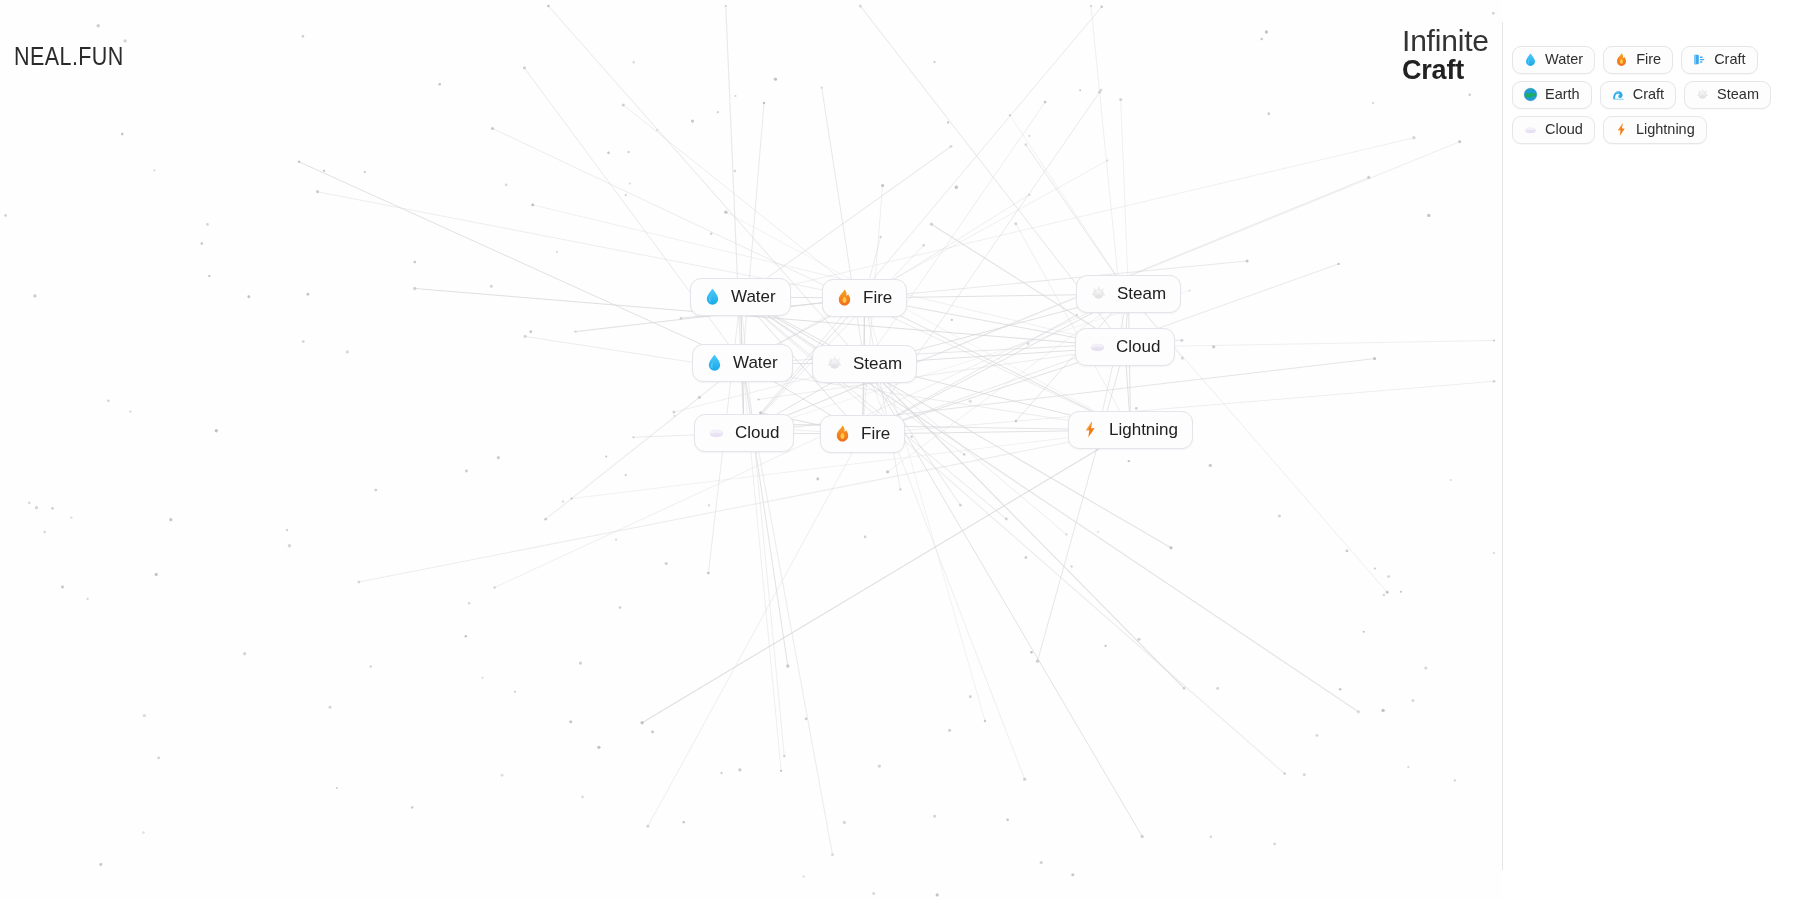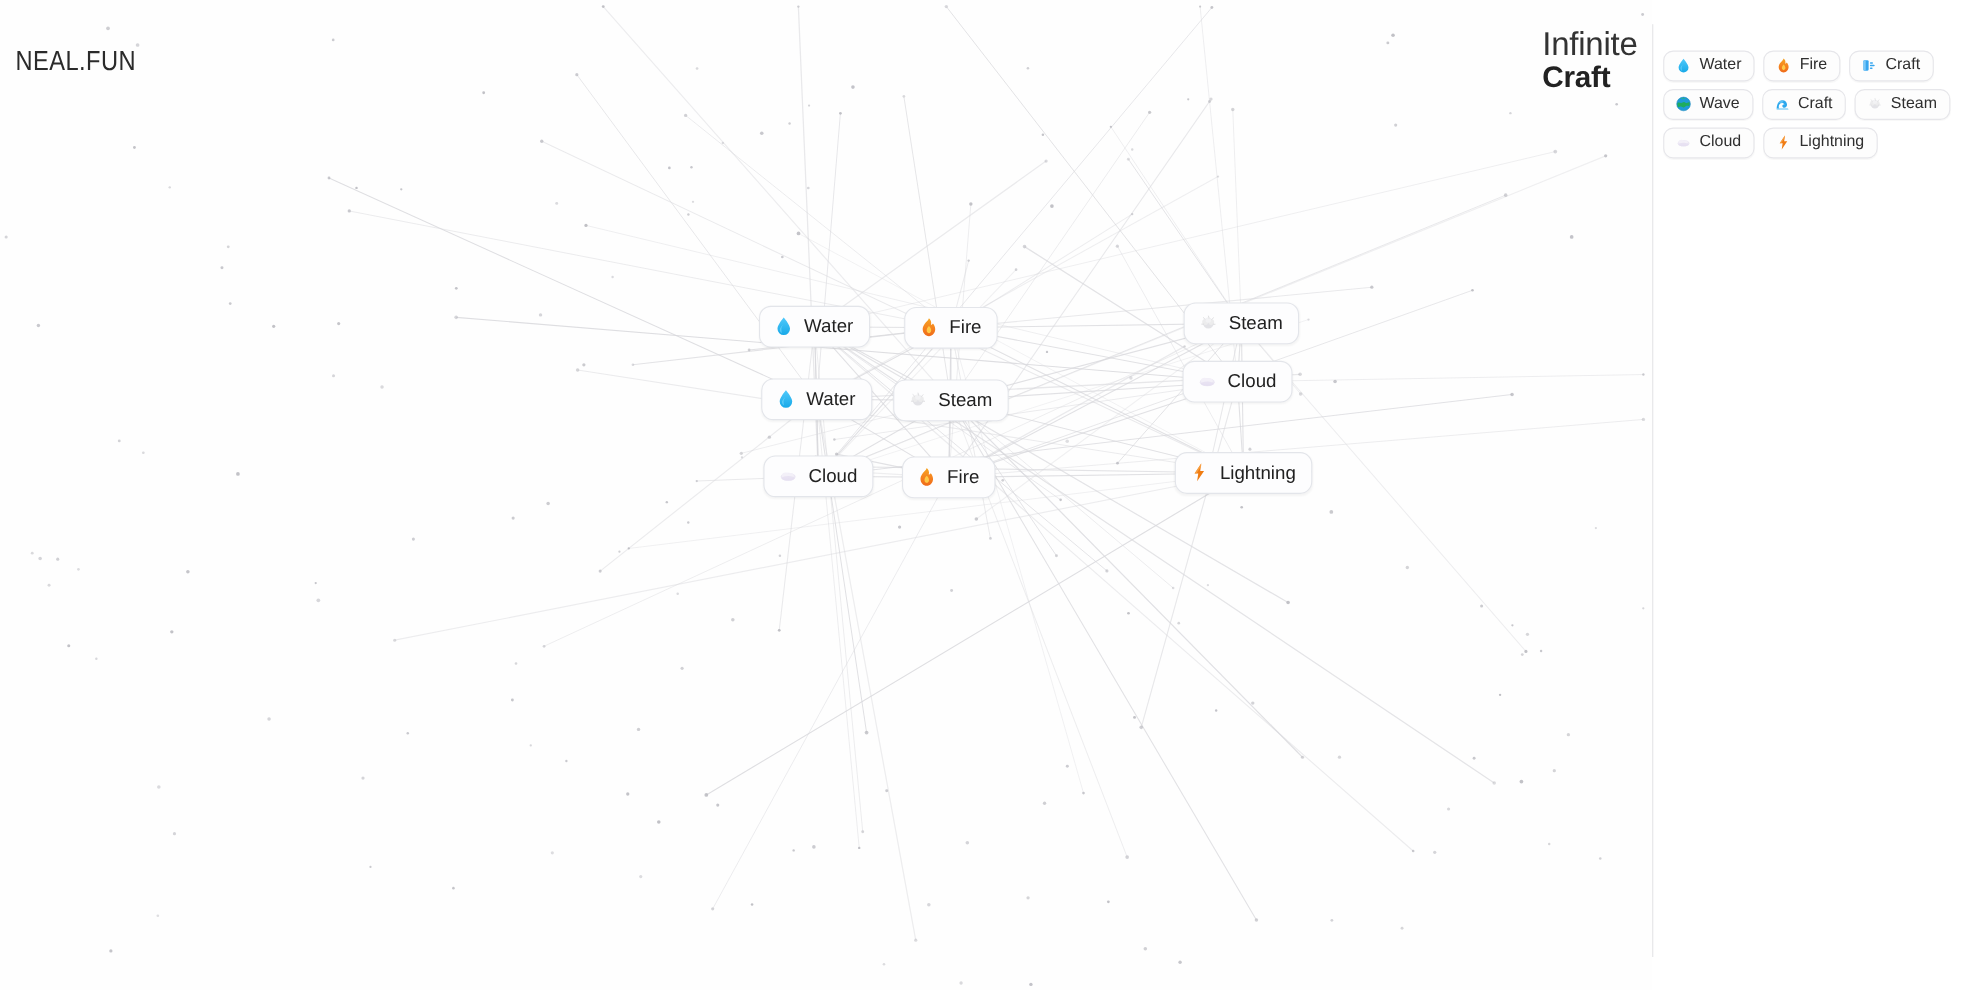--- a/index.html
+++ b/index.html
@@ -585,21 +585,21 @@
         </svg>
         <span>Craft</span>
       </div>
       <div class="side-item">
         <svg class="ico" width="15" height="15" viewBox="0 0 24 24" xmlns="http://www.w3.org/2000/svg">
           <circle cx="12" cy="12" r="10" fill="#1f9bd8"></circle>
           <path d="M3.1 10.6c2.1-1.4 3.6-.2 5.4-.1 1.9.1 2.4-1.6 4.2-1.4 1.7.2 2.1 1.9 4 1.6 1.6-.2 2.6-1.3 4.1-1.1.4 1.6.3 3.4-.4 5.1-1.5.6-2.6-.3-4.1 0-1.8.4-2 2.2-3.9 2.4-1.9.2-2.6-1.4-4.4-1.3-1.7.1-2.7 1.3-4.3.7A10 10 0 0 1 3.1 10.6z" fill="#1eac5e"></path>
           <path d="M7.6 3.6c1.6-.1 2.7.8 4.2.8 1.4 0 2.3-.9 3.7-.7-1.2-.5-2.4-.8-3.5-.8-1.6 0-3.1.3-4.4.7z" fill="#2bbd6b"></path>
           <circle cx="12" cy="12" r="10" fill="none" stroke="#1583b8" stroke-width="0.7"></circle>
         </svg>
-        <span>Wave</span>
+        <span>Earth</span>
       </div>
       <div class="side-item">
         <svg class="ico" width="15" height="15" viewBox="0 0 24 24" xmlns="http://www.w3.org/2000/svg">
           <path d="M3.4 18.6c0-6.6 3.6-12 8.3-12 4.1 0 6.8 3.1 6.8 6.6 0 2.4-1.7 4.3-3.8 4.3-1.8 0-3-1.2-3-2.7 0-1.2.8-2.1 1.9-2.1.5 0 .9.2 1.2.5-.5-1.5-1.9-2.5-3.6-2.5-2.6 0-4.7 2.4-4.7 5.4 0 .9.1 1.7.4 2.5H3.4z" fill="#2aa7ed"></path>
           <path d="M3.4 18.6h15.2c1.2 0 2 .6 2 1.3H3.4z" fill="#55bdf4"></path>
           <path d="M11.7 6.6c-3.3 0-6.1 2.8-7.4 6.8.6-1.6 2.4-3.3 4.4-3.3 1.2 0 2 .3 2.8.8.5-1.5 1.4-2.8 2.6-3.6-.7-.4-1.5-.7-2.4-.7z" fill="#66c6f6" opacity=".8"></path>
         </svg>
         <span>Craft</span>
       </div>
       <div class="side-item">

